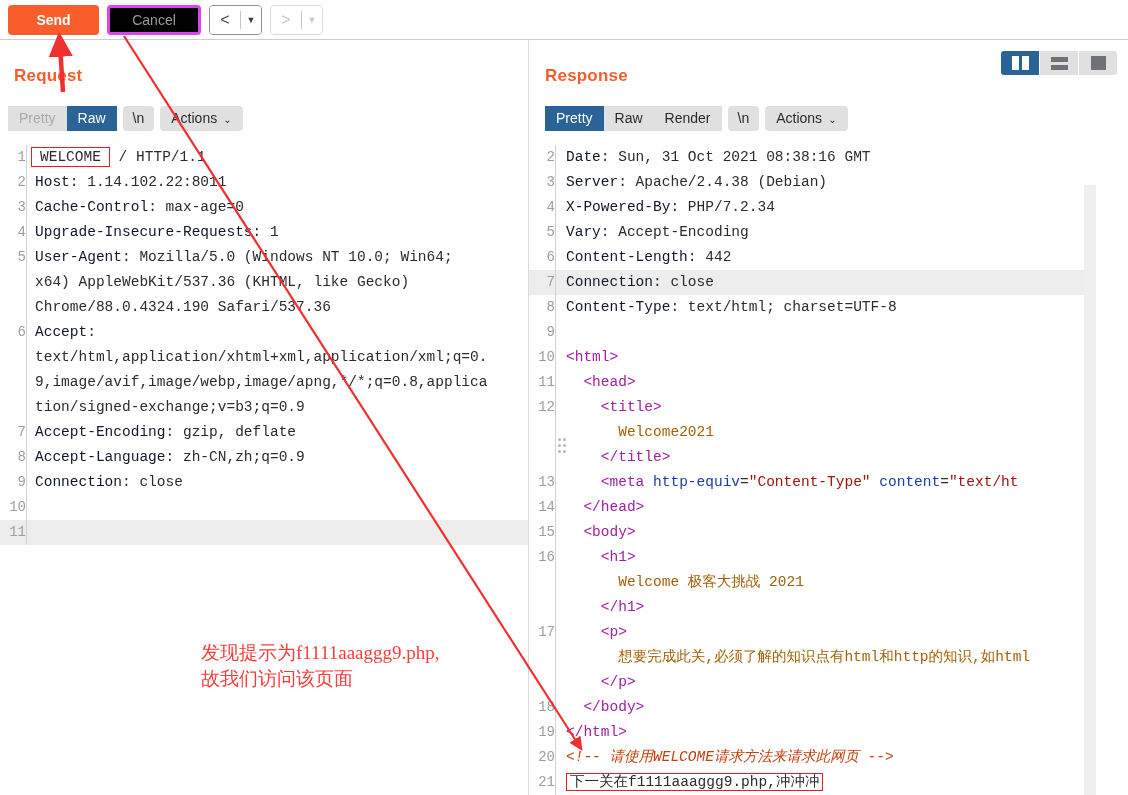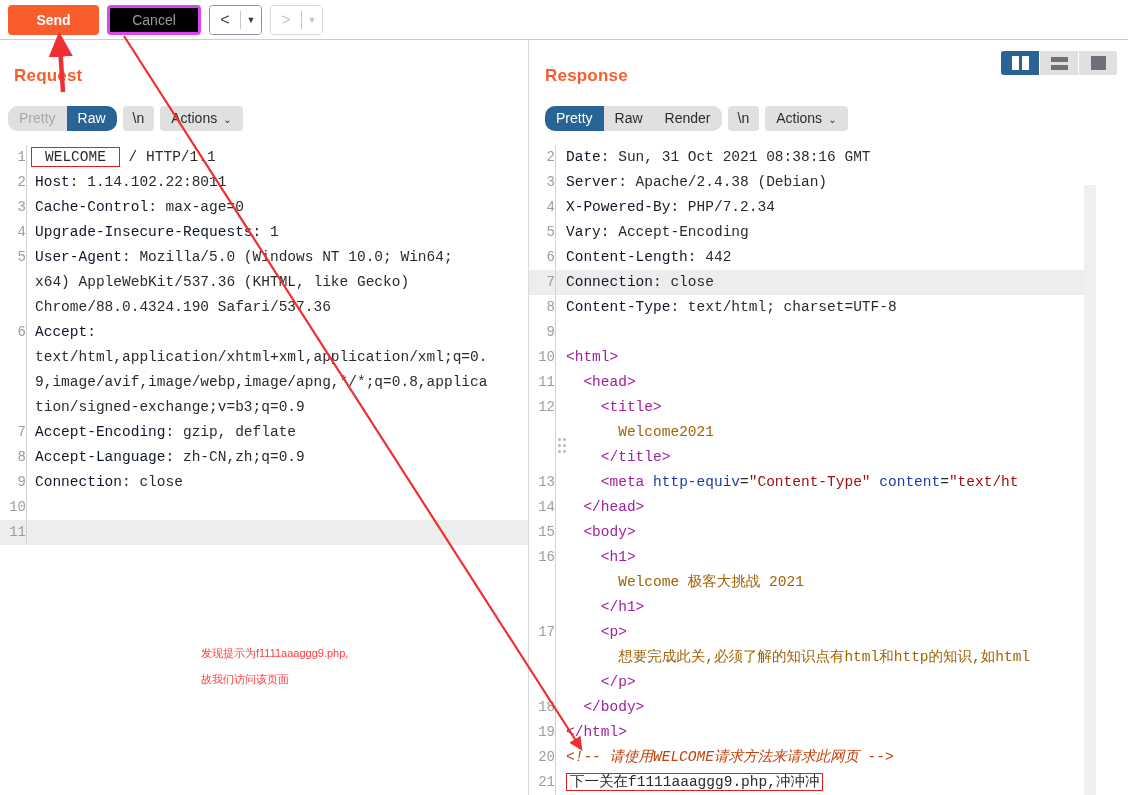--- a/index.html
+++ b/index.html
@@ -54,21 +54,21 @@
 
   .panel-title {
     position:absolute; left:14px; top:26px;
     color:#f95d2c; font-size:17px; font-weight:bold; letter-spacing:.2px;
   }
   .panel-right .panel-title { left:16px; }
 
   
   .tabstrip { position:absolute; top:66px; left:8px; display:flex; align-items:center; gap:6px; }
   .panel-right .tabstrip { left:574px; }
-  .tabgroup { display:flex; background:#e0e0e0; border-radius:10px; overflow:hidden; height:25px; }
+  .tabgroup { display:flex; background:#e0e0e0; border-radius:0; overflow:hidden; height:25px; }
   .tab {
     padding:0 11px; height:25px; line-height:25px;
     font-size:14px; color:#2b2b2b; cursor:pointer; background:#e0e0e0;
     font-family:"Liberation Sans", sans-serif;
   }
   .tab.active { background:#2a6496; color:#ffffff; }
   .tab.muted  { color:#a9a9a9; }
   .chip {
     height:25px; line-height:25px; padding:0 10px; background:#e0e0e0;
     border-radius:4px; font-size:14px; color:#2b2b2b; cursor:pointer;
@@ -111,38 +111,38 @@
   
   .k-hdr  { color:#0f172a; }           
   .k-val  { color:#2b2b2b; }
   .k-tag  { color:#a020a0; }           
   .k-attr { color:#1b3ca8; }           
   .k-str  { color:#a01010; }           
   .k-cmt  { color:#c2410c;font-style:italic; }           
   .k-txt  { color:#a16207; }
 
   
-  .boxed { border:1.5px solid #e02020; padding:1px 13px; margin-left:-4px; }
+  .boxed { border:1.5px solid #e02020; padding:1px 8px; margin-left:-4px; }
   .boxed-inline { border:1.5px solid #e02020; padding:0 3px; }
 
   
   .vscroll-track {
     position:absolute; right:0; top:145px; width:12px; bottom:0; background:#efefef;
   }
   .drag-dots {
     position:absolute; display:flex; flex-direction:column; gap:3px;
   }
   .drag-dots i { width:3px; height:3px; background:#b6b6b6; border-radius:50%; display:block; }
 
   
   .anno-svg { position:absolute; left:0; top:0; width:1128px; height:795px; pointer-events:none; }
   .anno-note {
     position:absolute; left:201px; top:640px; width:300px;
-    color:#ff3b3b; font-size:11px; line-height:26px;
-    font-family:Liberation Sans, sans-serif;
+    color:#ff3b3b; font-size:19px; line-height:26px;
+    font-family:Liberation Serif, serif;
   }
 </style>
 </head>
 <body>
 
 <div id="root">
 
   <div class="toolbar">
     <button class="btn-send">Send</button>
     <button class="btn-cancel">Cancel</button>

